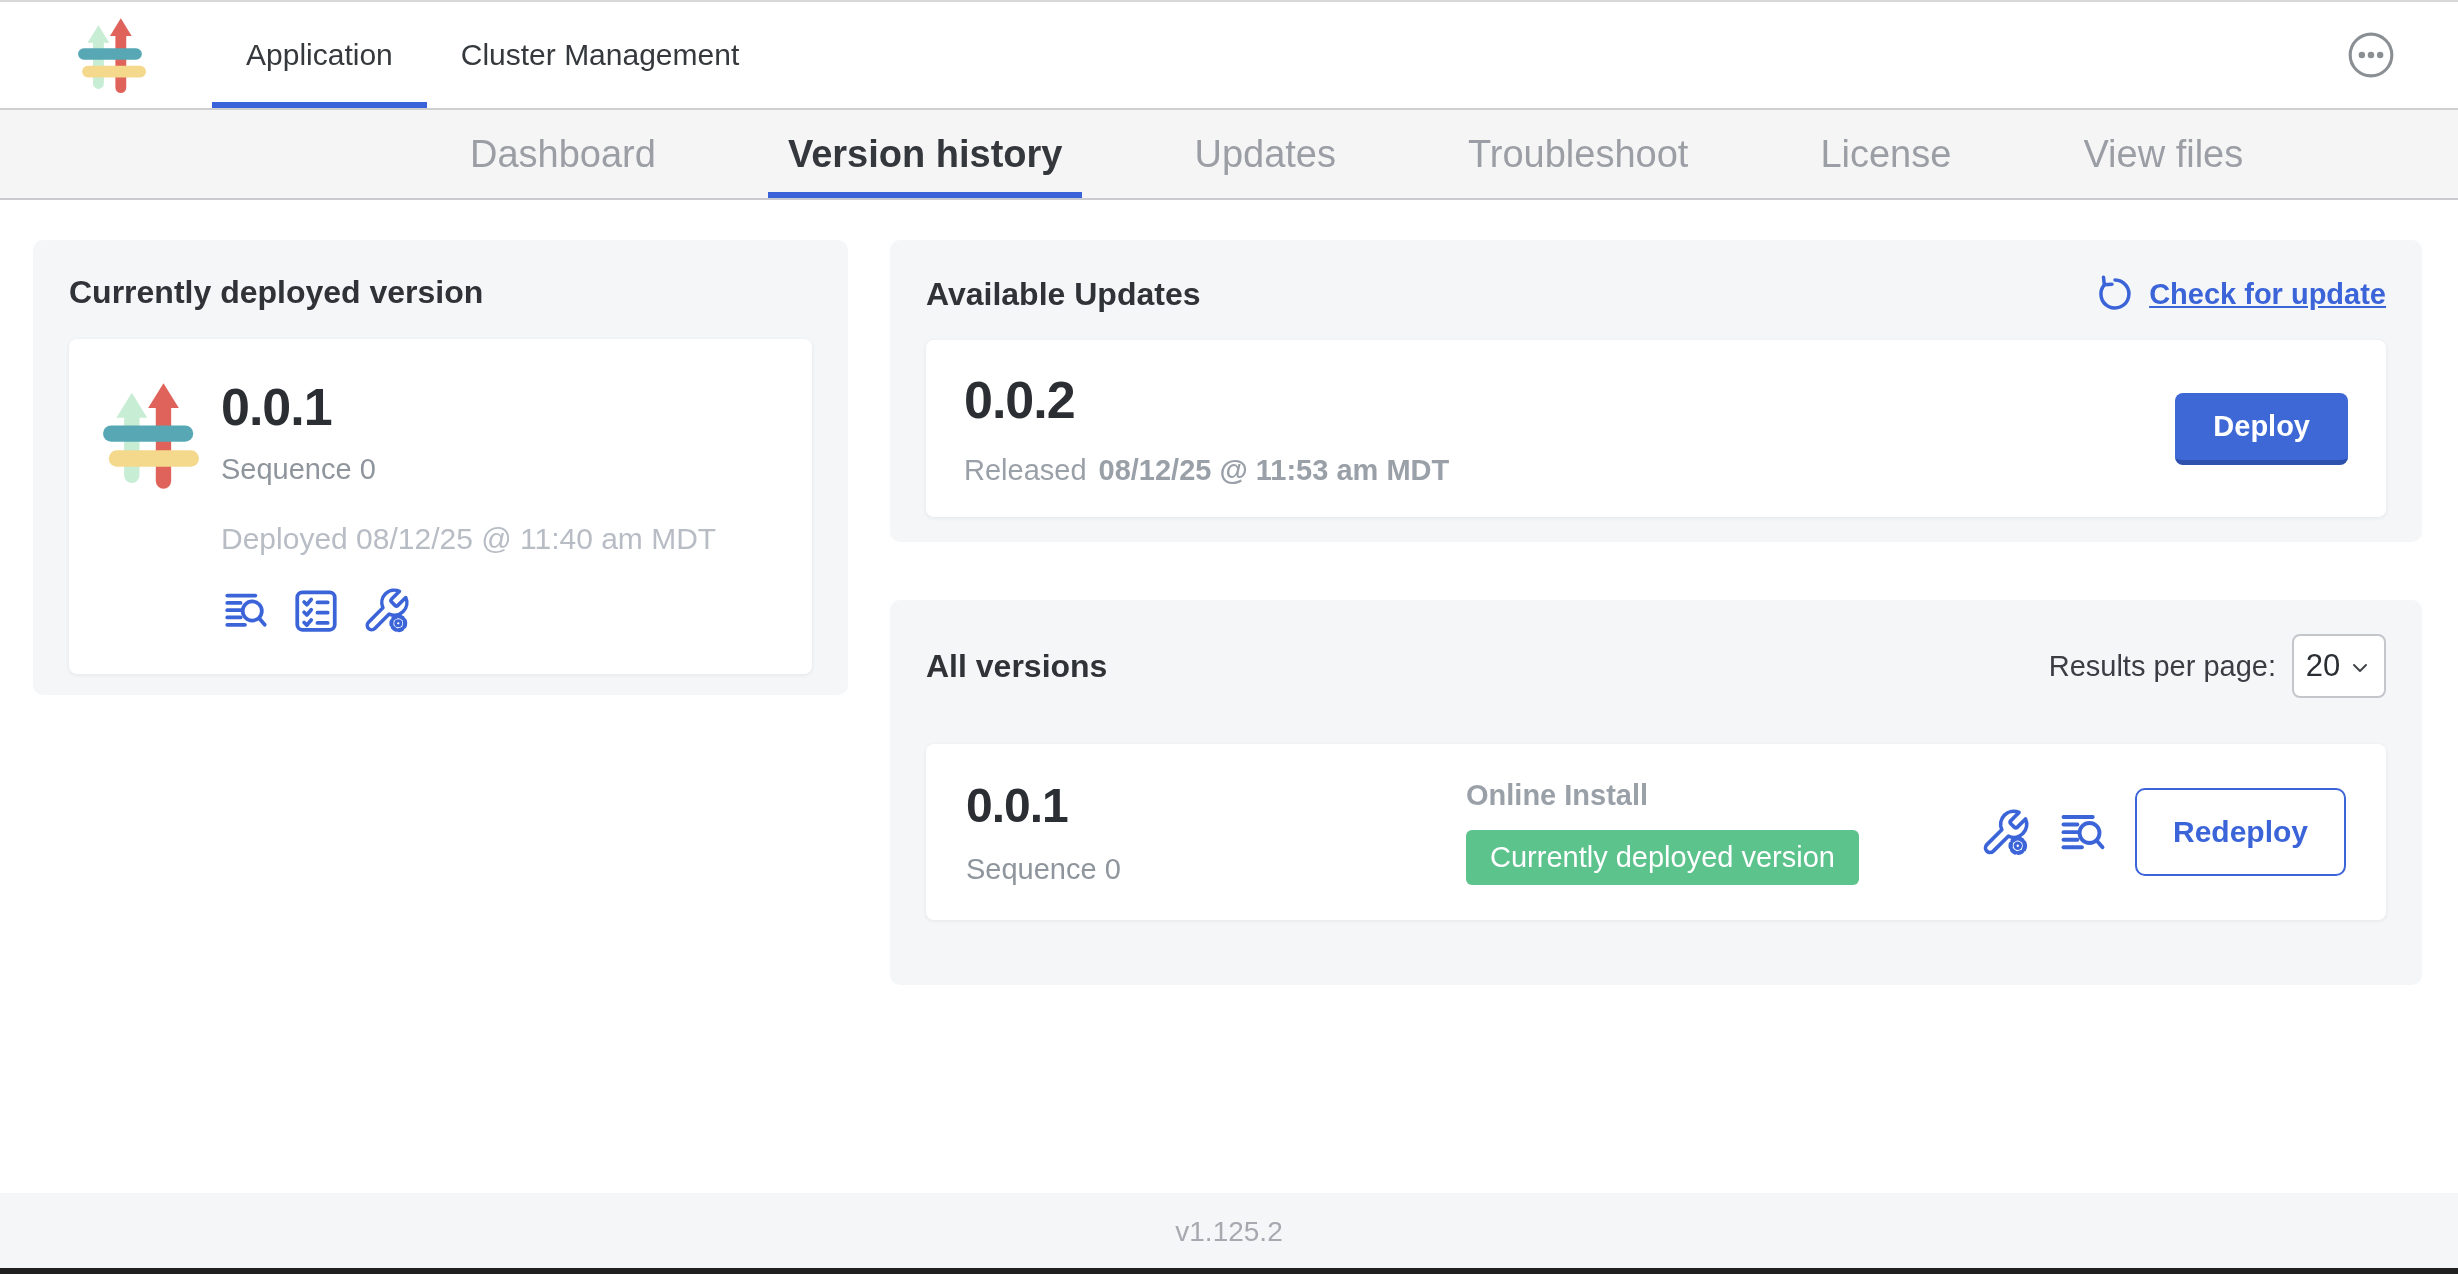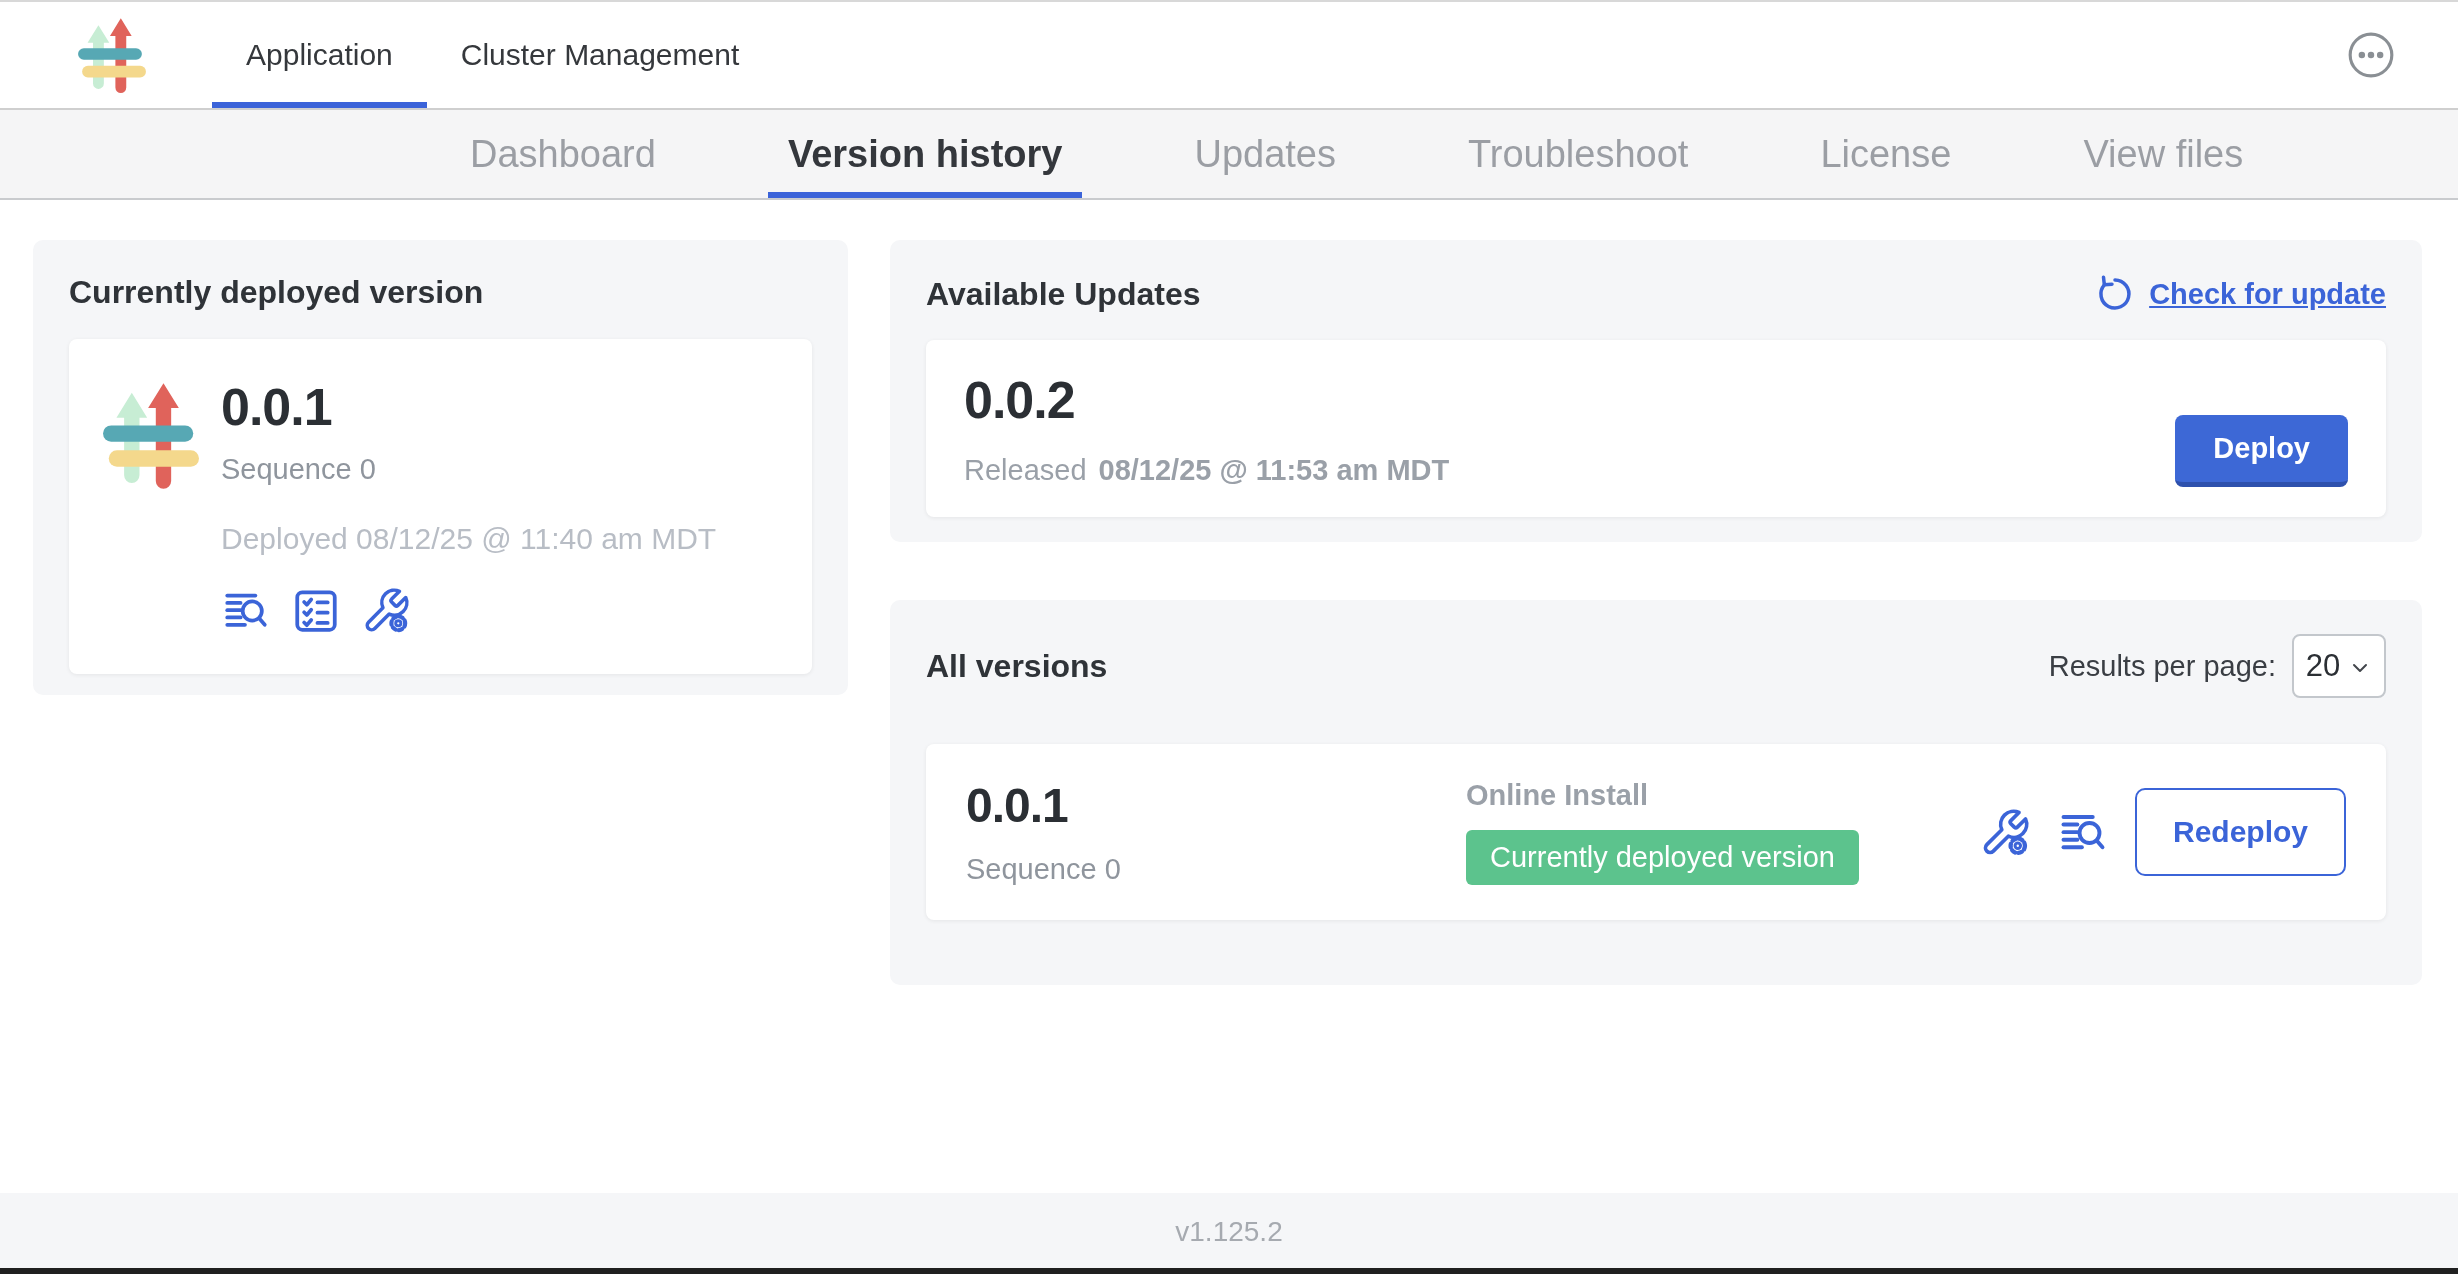--- a/index.html
+++ b/index.html
@@ -35,21 +35,21 @@
   .cv-deployed { margin-top:36px; font-size:30px; color:#b8bdc5; }
   .cv-icons { margin-top:30px; display:flex; align-items:center; gap:20px; }
   .action-icon { width:50px; height:50px; cursor:pointer; }
 
   
   .panel-updates { left:890px; top:40px; width:1532px; height:302px; }
   .panel-head { display:flex; justify-content:space-between; align-items:center; }
   .check-link { display:flex; align-items:center; gap:14px; cursor:pointer; }
   .check-link .label { font-size:29px; font-weight:bold; color:#3b64d8; text-decoration:underline; }
   .refresh { width:40px; height:40px; }
-  .update-row { margin-top:26px; padding:30px 38px; display:flex; justify-content:space-between; align-items:flex-end;gap:44px; }
+  .update-row { margin-top:26px; padding:30px 38px; display:flex; justify-content:space-between; align-items:center;gap:44px; }
   .released-line { margin-top:24px; font-size:29px; color:#9aa0a8; display:flex; gap:12px; }
   .released-line .date { font-weight:bold; }
   .btn-deploy { background:#3d68d6; border:none; border-bottom:5px solid #2e51ad; border-radius:8px; color:#ffffff; font-family:inherit; font-size:29px; font-weight:bold; padding:17px 38px; cursor:pointer; }
 
   
   .panel-versions { left:890px; top:400px; width:1532px; height:385px; }
   .rpp { display:flex; align-items:center; gap:16px; }
   .rpp-label { font-size:29px; color:#3a3e44; }
   .rpp-select { width:94px; height:64px; background:#fff; border:2px solid #c3c7cc; border-radius:8px; display:flex; align-items:center; justify-content:center; gap:8px; cursor:pointer; }
   .rpp-value { font-size:31px; color:#2b2f34; }

